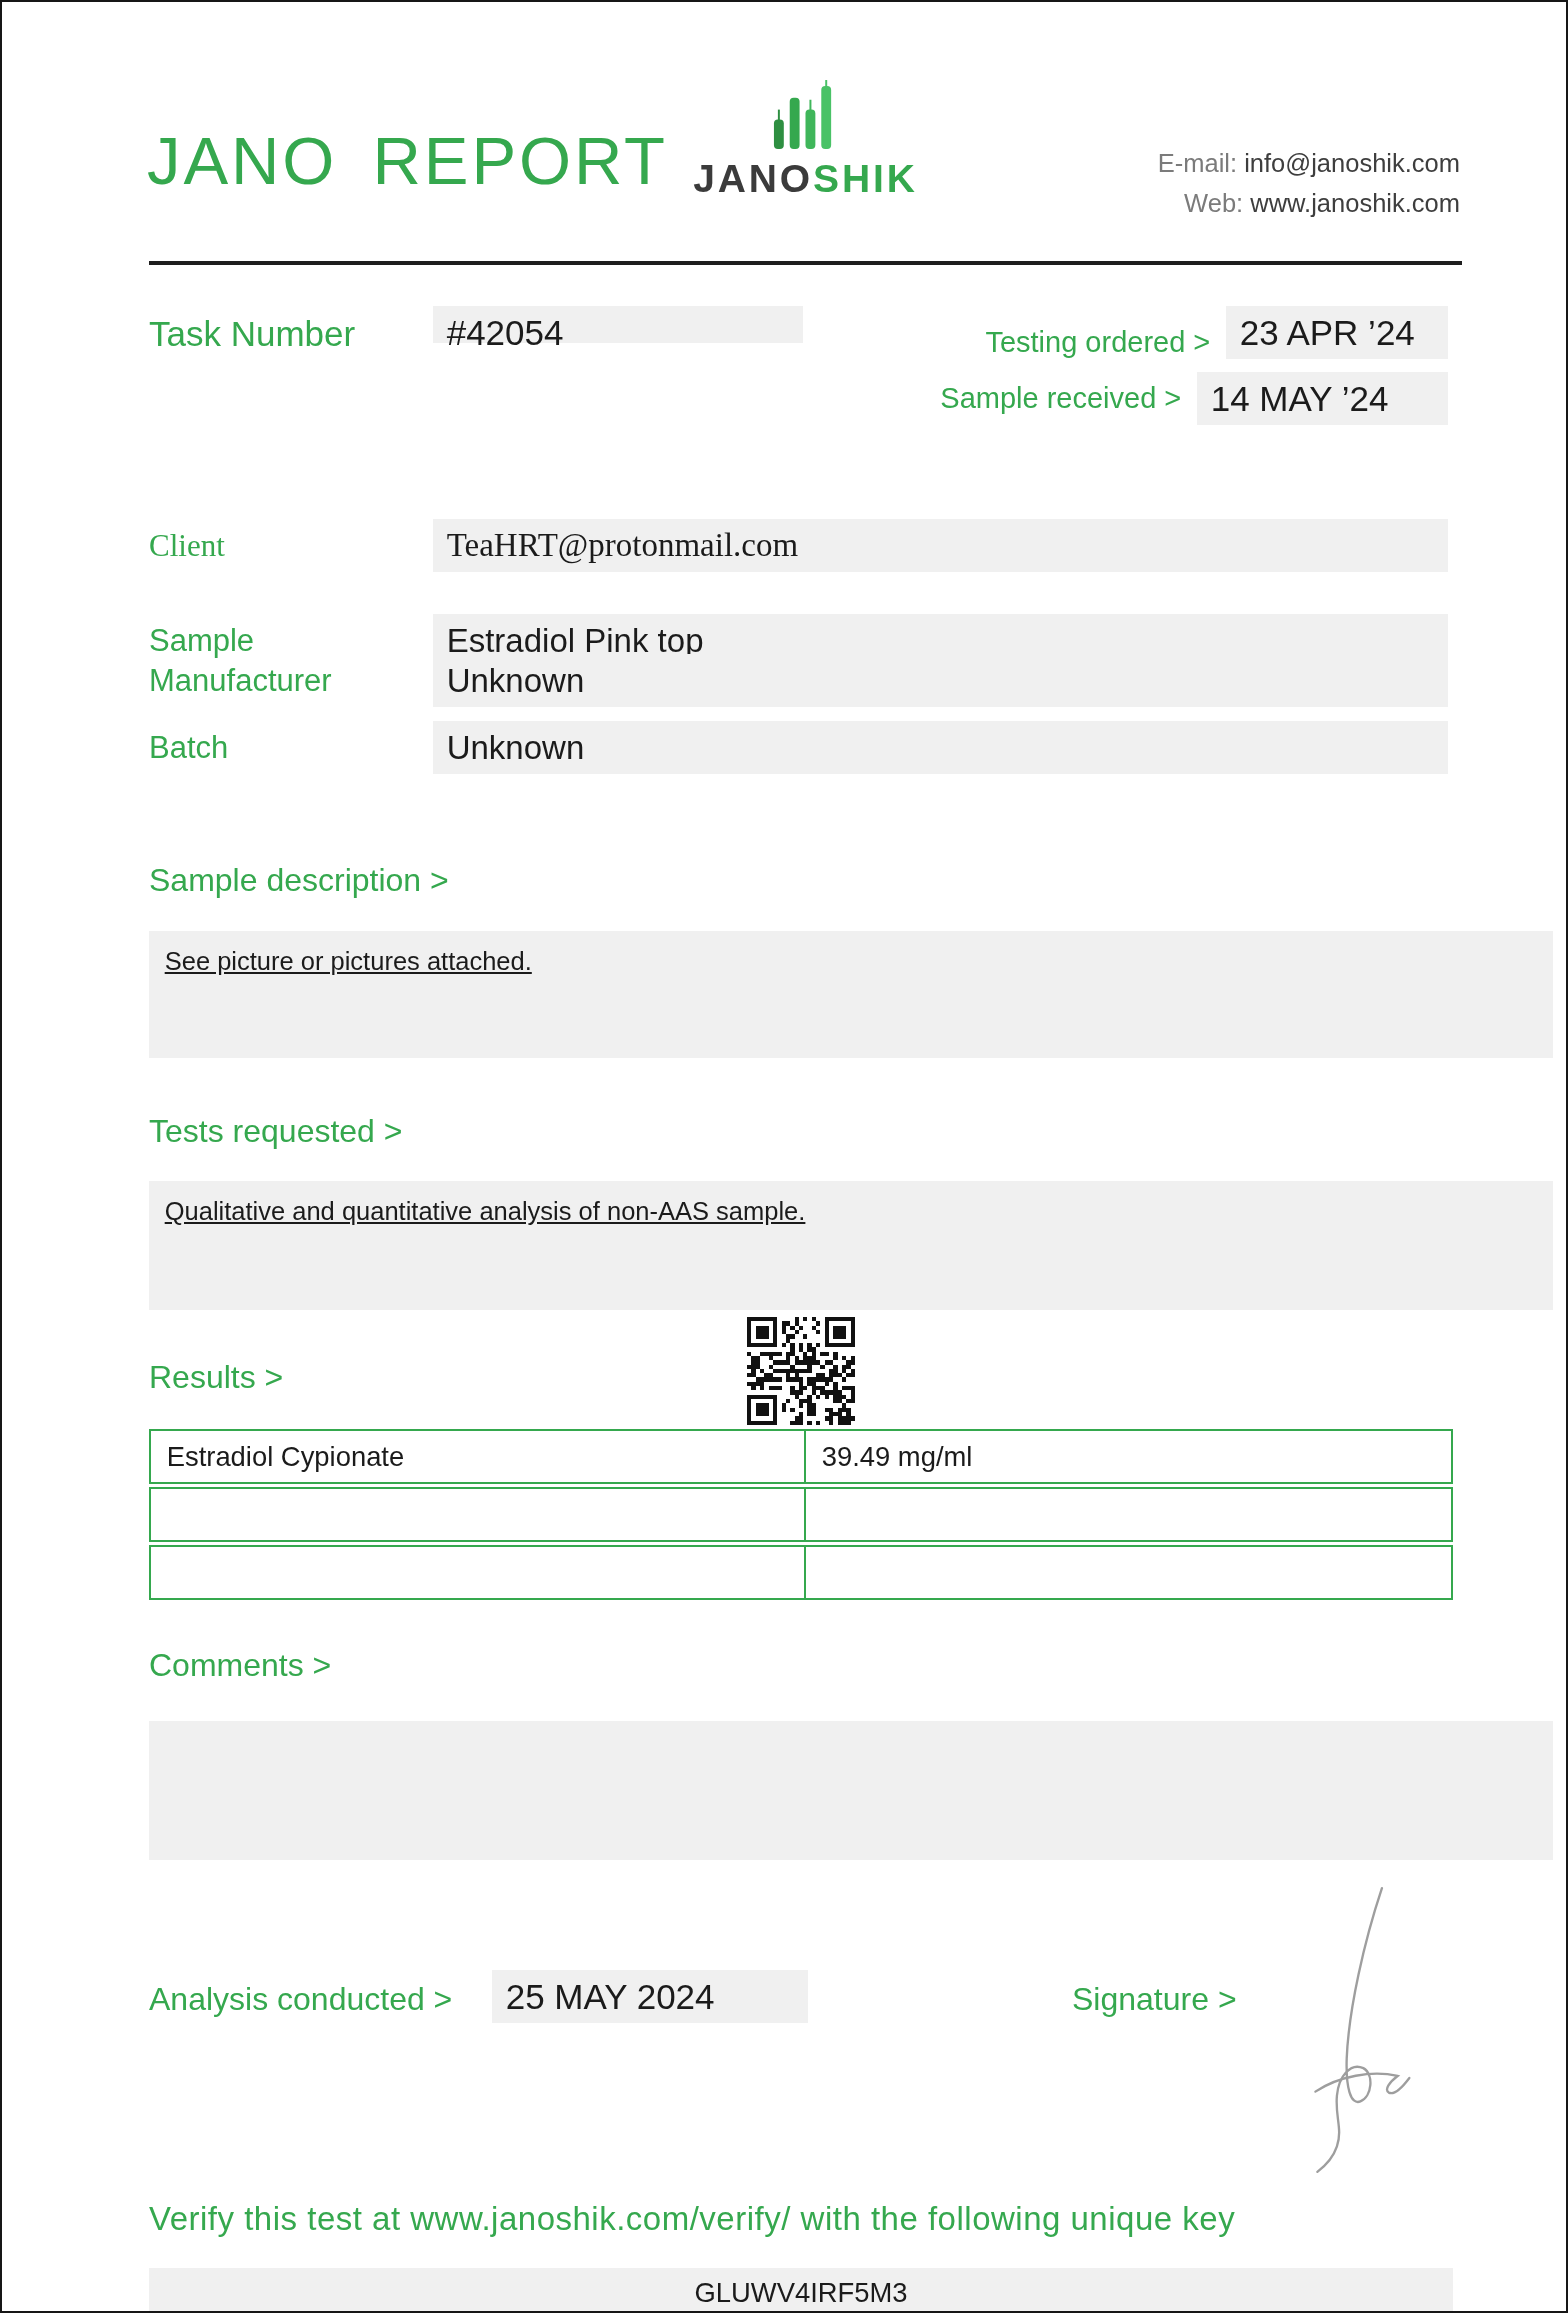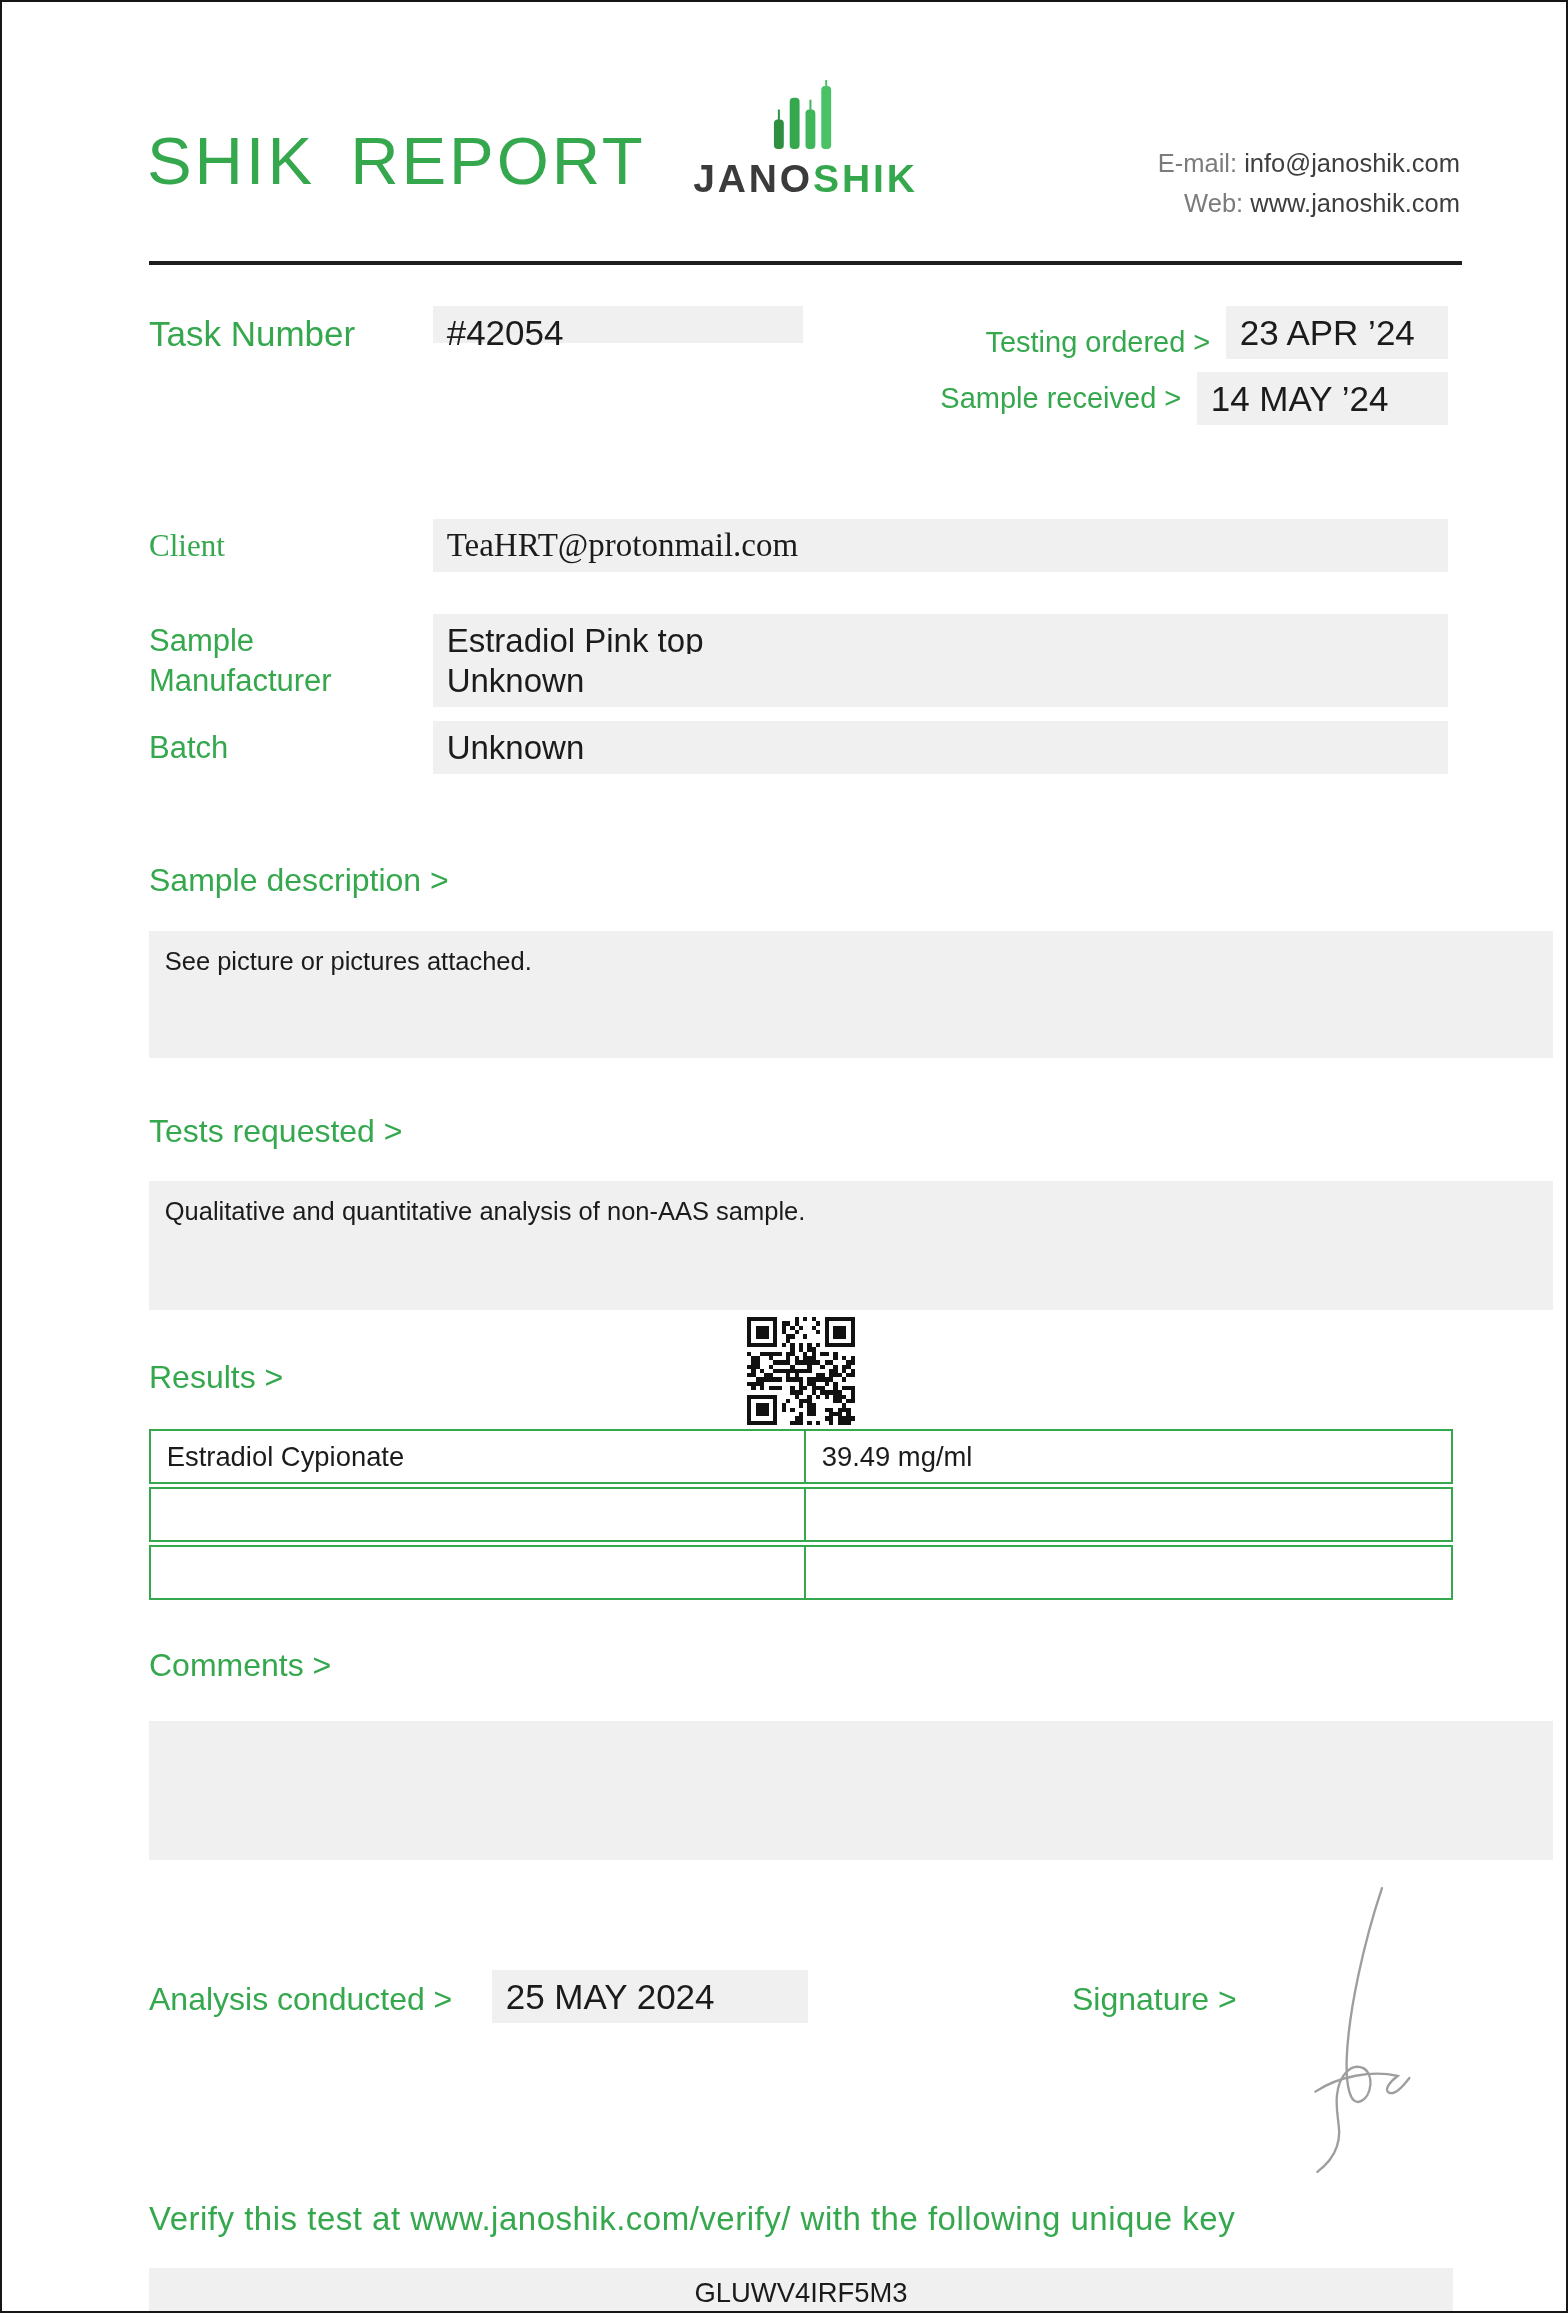--- a/index.html
+++ b/index.html
@@ -38,21 +38,21 @@
 
   
   .detail-row{ left:147px; right:118px; height:53px; display:flex; align-items:center; }
   .detail-label{ width:284px; font-size:31px; color:var(--green); }
   .detail-value{ flex:1; height:53px; line-height:53px; padding-left:13.7px; font-size:33px; }
   .dr-0{ top:517px;font-family:Liberation Serif, serif; } .dr-1{ top:612px; } .dr-2{ top:652px; } .dr-3{ top:719px; }
 
   
   .sec-heading{ left:147px; font-size:32px; color:var(--green); }
   .h-desc{ top:860px; } .h-tests{ top:1111px; } .h-results{ top:1357px; } .h-comments{ top:1645px; }
-  .text-box{ left:147px; width:1404px; padding:13.7px 15.7px; font-size:25.5px; line-height:33px; }
+  .text-box{ left:147px; width:1404px; padding:13.7px 15.7px; font-size:25.5px; line-height:33px;text-decoration:underline; }
   .b-desc{ top:929px; height:127px; }
   .b-tests{ top:1179px; height:129px; }
   .b-comments{ top:1719px; height:139px; }
 
   .qr{ left:745px; top:1315px; width:108px; height:108px; }
 
   
   .results-table{ left:147px; top:1427px; width:1304px; }
   .result-row{ display:flex; border:2px solid var(--green); height:55px; background:#ffffff; }
   .result-row + .result-row{ margin-top:2.9px; }
@@ -66,21 +66,21 @@
   .signature-label{ left:1070px; top:1979px; font-size:32px; color:var(--green); }
   .signature{ left:1286px; top:1880px; width:137px; height:294px; }
   .verify-text{ left:147px; top:2198px; width:1313px; font-size:33px; letter-spacing:0.5px; color:var(--green); }
   .key-box{ left:147px; top:2266px; width:1304px; height:53px; text-align:center; line-height:49px; font-size:27.4px; }
 </style>
 </head>
 <body>
 
 <div class="page">
 
-  <div class="abs title">SHIK REPORT</div>
+  <div class="abs title">JANO REPORT</div>
 
   <div class="abs logo">
     <div class="logo-icon">
       <svg width="71" height="73" viewBox="0 0 72 74" fill="none">
         <rect x="4" y="40" width="10" height="30" rx="4" fill="#2e8f41"></rect>
         <rect x="20" y="18" width="10" height="52" rx="4" fill="#35a84e"></rect>
         <rect x="36" y="30" width="10" height="40" rx="4" fill="#3fb65a"></rect>
         <rect x="52" y="6" width="10" height="64" rx="4" fill="#49c266"></rect>
         <rect x="8" y="30" width="2" height="12" fill="#2e8f41"></rect>
         <rect x="40" y="20" width="2" height="12" fill="#3fb65a"></rect>

